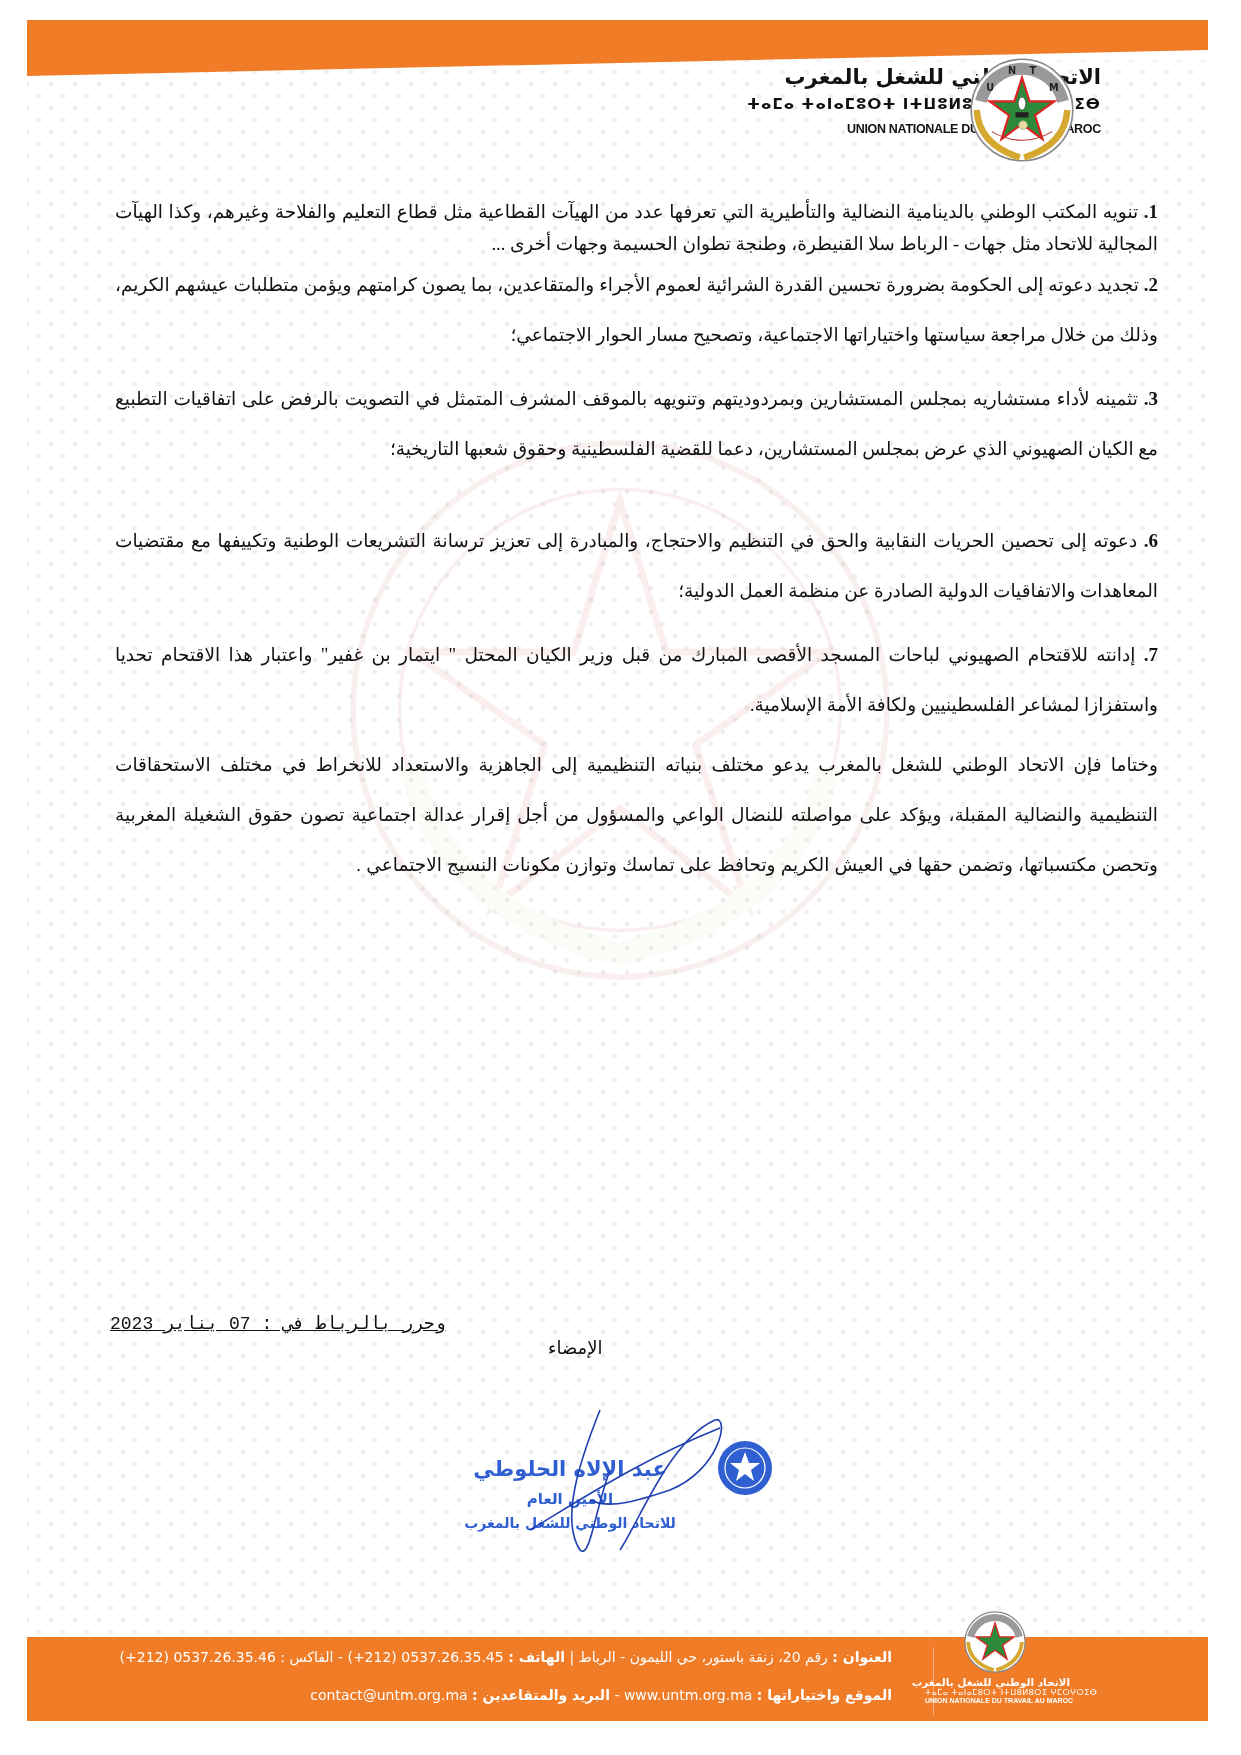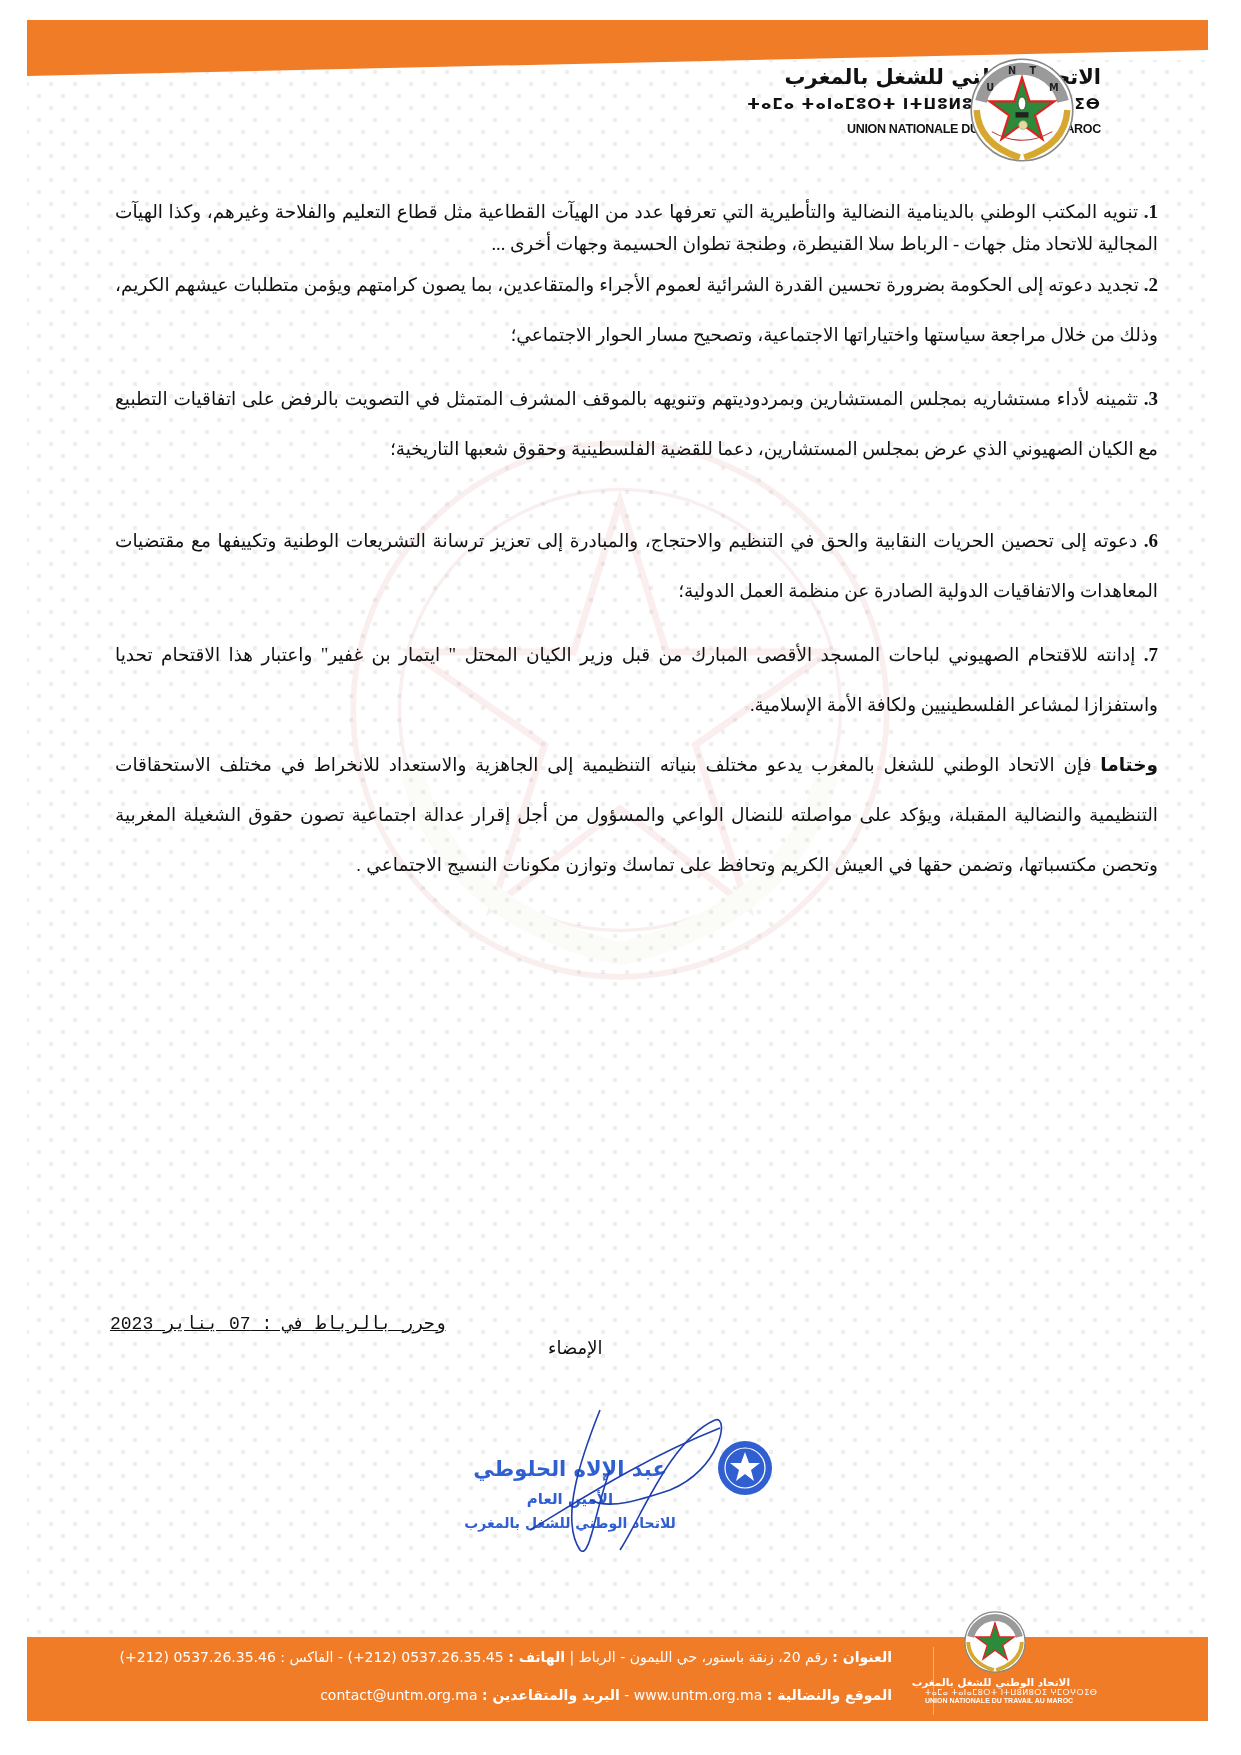--- a/index.html
+++ b/index.html
@@ -17,21 +17,21 @@
   .logo{position:absolute;left:968px;top:56px;width:108px;height:108px;z-index:2;}
   .watermark{position:absolute;left:330px;top:420px;width:580px;height:580px;opacity:0.07;z-index:1;}
   .content{position:absolute;left:115px;top:196px;width:1043px;z-index:3;direction:rtl;text-align:justify;font-size:18.5px;}
   .item{position:relative;padding-right:0;}
   .item .num{font-weight:bold;font-size:19px;}
   .p1{line-height:32px;margin-bottom:6px;}
   .p2{line-height:50px;margin-top:0;}
   .item p{margin:0;font-family:Liberation Serif, serif;}
   .gap{height:14px;}
   .closing{line-height:50px;margin-top:10px;}
-  .closing b{font-weight:bold;}
+  .closing b{font-weight:normal;}
   .date{position:absolute;left:110px;top:1312px;z-index:3;font-family:Liberation Mono, monospace;font-size:18px;text-decoration:underline;direction:rtl;}
   .sig-label{position:absolute;left:548px;top:1337px;z-index:3;font-family:"DejaVu Sans",sans-serif;font-size:18px;direction:rtl;}
   .signature{position:absolute;left:440px;top:1400px;width:340px;height:190px;z-index:3;}
   .footer{position:absolute;left:27px;top:1637px;width:1181px;height:84px;background:#f07c28;z-index:2;}
   .footer-divider{position:absolute;left:906px;top:10px;width:1px;height:68px;background:#f6b07c;}
   .footer-line{position:absolute;right:316px;color:#fff;direction:rtl;font-family:"DejaVu Sans",sans-serif;font-size:14px;white-space:nowrap;}
   .footer-line b{font-weight:bold;}
   .fl1{top:12px;}
   .fl2{top:50px;}
   .footer-logo{position:absolute;left:963px;top:1610px;width:64px;height:64px;z-index:3;}
@@ -123,21 +123,21 @@
     <polygon points="305,52 309,63 320,63 311,70 314,81 305,74 296,81 299,70 290,63 301,63" fill="#fff"></polygon>
   </g>
 </svg>
 
 <div class="footer">
   <div class="footer-divider"></div>
   <div class="footer-line fl1">
     <b>العنوان :</b><span> رقم 20،  زنقة باستور، حي الليمون - الرباط | </span><b>الهاتف :</b><span> 0537.26.35.45 (212+) - الفاكس : 0537.26.35.46 (212+)</span>
   </div>
   <div class="footer-line fl2">
-    <b>الموقع والنضالية :</b><span> www.untm.org.ma  - </span><b>البريد والمتقاعدين :</b><span> contact@untm.org.ma</span>
+    <b>الموقع واختياراتها :</b><span> www.untm.org.ma  - </span><b>البريد والمتقاعدين :</b><span> contact@untm.org.ma</span>
   </div>
 </div>
 
 <svg class="footer-logo" viewBox="0 0 100 100">
   <circle cx="50" cy="50" r="47" fill="#fff" stroke="#888" stroke-width="2"></circle>
   <path d="M12,42 A39,39 0 0 1 88,42" fill="none" stroke="#9a9a9a" stroke-width="11"></path>
   <polygon points="50,20 57,42 80,42 62,55 69,77 50,63 31,77 38,55 20,42 43,42" fill="#2d8a3a" stroke="#d22" stroke-width="2"></polygon>
   <path d="M8,50 Q10,82 48,94" fill="none" stroke="#d6a830" stroke-width="6"></path>
   <path d="M92,50 Q90,82 52,94" fill="none" stroke="#d6a830" stroke-width="6"></path>
 </svg>

